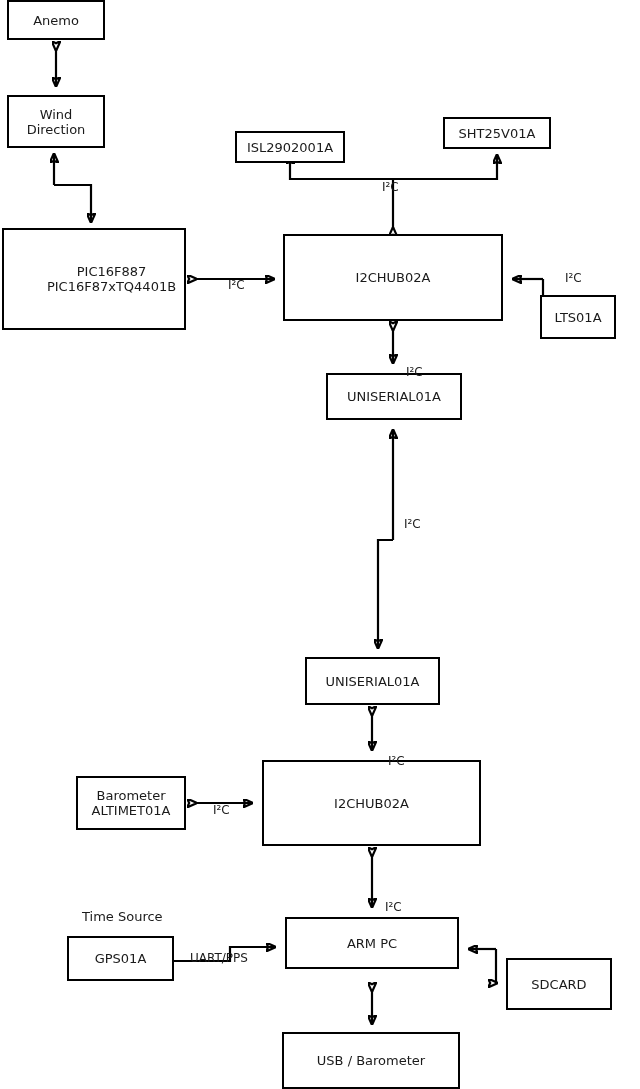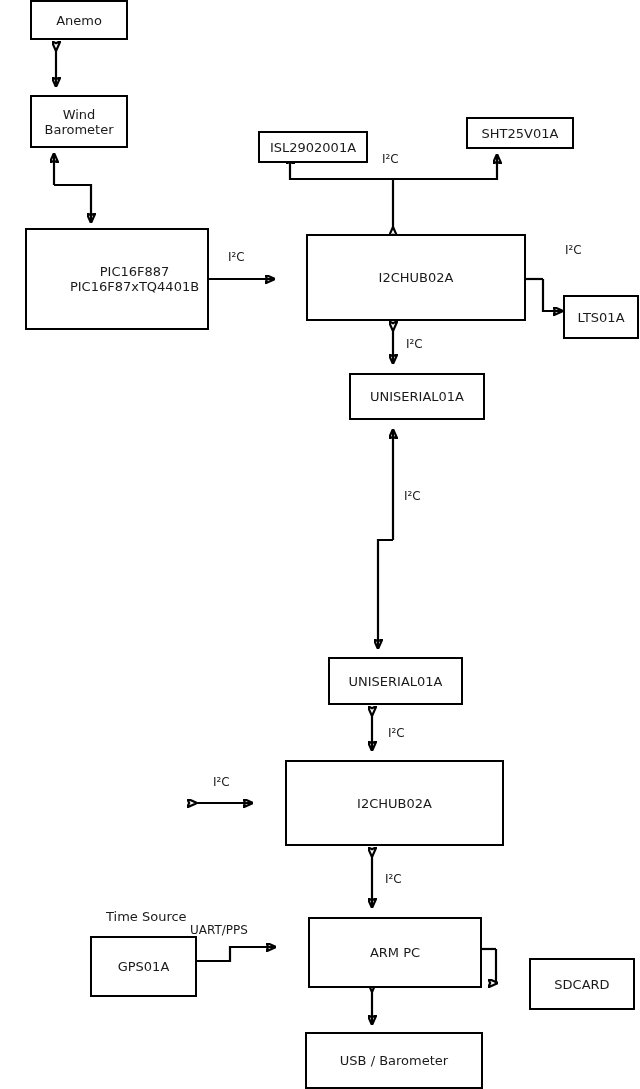--- a/index.html
+++ b/index.html
@@ -22,36 +22,35 @@
     background:#ffffff;
     display:flex;
     align-items:center;
     justify-content:center;
     text-align:center;
     color:#1a1a1a;
     font-size:13px;
     line-height:15px;
     white-space:pre-line;
     padding:2px 4px;
-    margin-left:23px;
   }
   .edgelabel{
     position:absolute;
     color:#1a1a1a;
     font-size:12px;
     line-height:14px;
     white-space:nowrap;
+    margin-top:28px;
   }
   .freelabel{
     position:absolute;
     color:#1a1a1a;
     font-size:13px;
     line-height:15px;
     white-space:nowrap;
-    margin-left:24px;
   }
   svg#wires{
     position:absolute;
     left:0;top:0;
     width:640px;height:1089px;
     pointer-events:none;
   }
   svg#wires path, svg#wires line{
     stroke:#000000;
     stroke-width:2.2;
@@ -99,43 +98,45 @@
 
     <path d="M496,949 L469,949" marker-end="url(#ah)"></path>
     <path d="M496,949 L496,983 L496,983 L497,983" marker-end="url(#ah)"></path>
 
     <line x1="372" y1="991" x2="372" y2="1024" marker-start="url(#ah)" marker-end="url(#ah)"></line>
   </svg>
 
   <div class="node" style="left:7px;top:0px;width:98px;height:40px;">Anemo</div>
 
   <div class="node" style="left:7px;top:95px;width:98px;height:53px;">Wind
-Barometer</div>
+Direction</div>
 
   <div class="node" style="left:2px;top:228px;width:184px;height:102px;padding-left:39px;">PIC16F887
 PIC16F87xTQ4401B</div>
 
   <div class="node" style="left:235px;top:131px;width:110px;height:32px;">ISL2902001A</div>
 
   <div class="node" style="left:443px;top:117px;width:108px;height:32px;">SHT25V01A</div>
 
   <div class="node" style="left:283px;top:234px;width:220px;height:87px;">I2CHUB02A</div>
 
   <div class="node" style="left:540px;top:295px;width:76px;height:44px;">LTS01A</div>
 
   <div class="node" style="left:326px;top:373px;width:136px;height:47px;">UNISERIAL01A</div>
 
   <div class="node" style="left:305px;top:657px;width:135px;height:48px;">UNISERIAL01A</div>
 
+  <div class="node" style="left:76px;top:776px;width:110px;height:54px;">Barometer
+ALTIMET01A</div>
 
   <div class="node" style="left:262px;top:760px;width:219px;height:86px;">I2CHUB02A</div>
 
-  <div class="node" style="left:67px;top:936px;width:107px;height:61px;">GPS01A</div>
+  <div class="node" style="left:67px;top:936px;width:107px;height:45px;">GPS01A</div>
 
-  <div class="node" style="left:285px;top:917px;width:174px;height:71px;">ARM PC</div>
+  <div class="node" style="left:285px;top:917px;width:174px;height:52px;">ARM PC</div>
 
   <div class="node" style="left:506px;top:958px;width:106px;height:52px;">SDCARD</div>
 
   <div class="node" style="left:282px;top:1032px;width:178px;height:57px;">USB / Barometer</div>
 
   <div class="edgelabel" style="left:382px;top:152px;">I²C</div>
 
   <div class="edgelabel" style="left:228px;top:250px;">I²C</div>
 
   <div class="edgelabel" style="left:565px;top:243px;">I²C</div>

